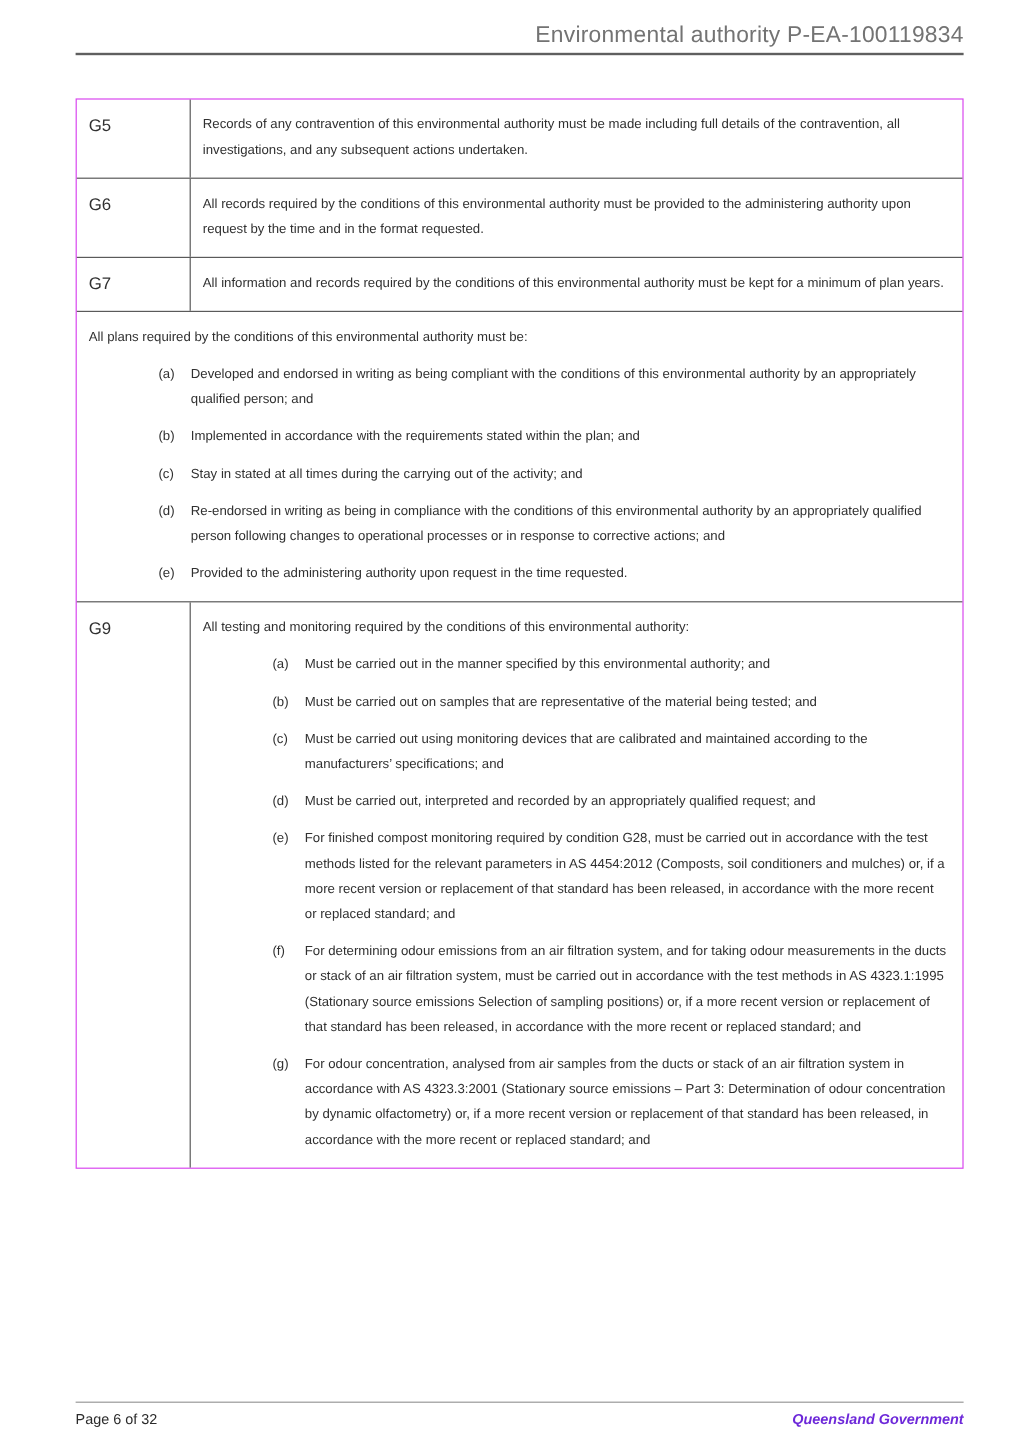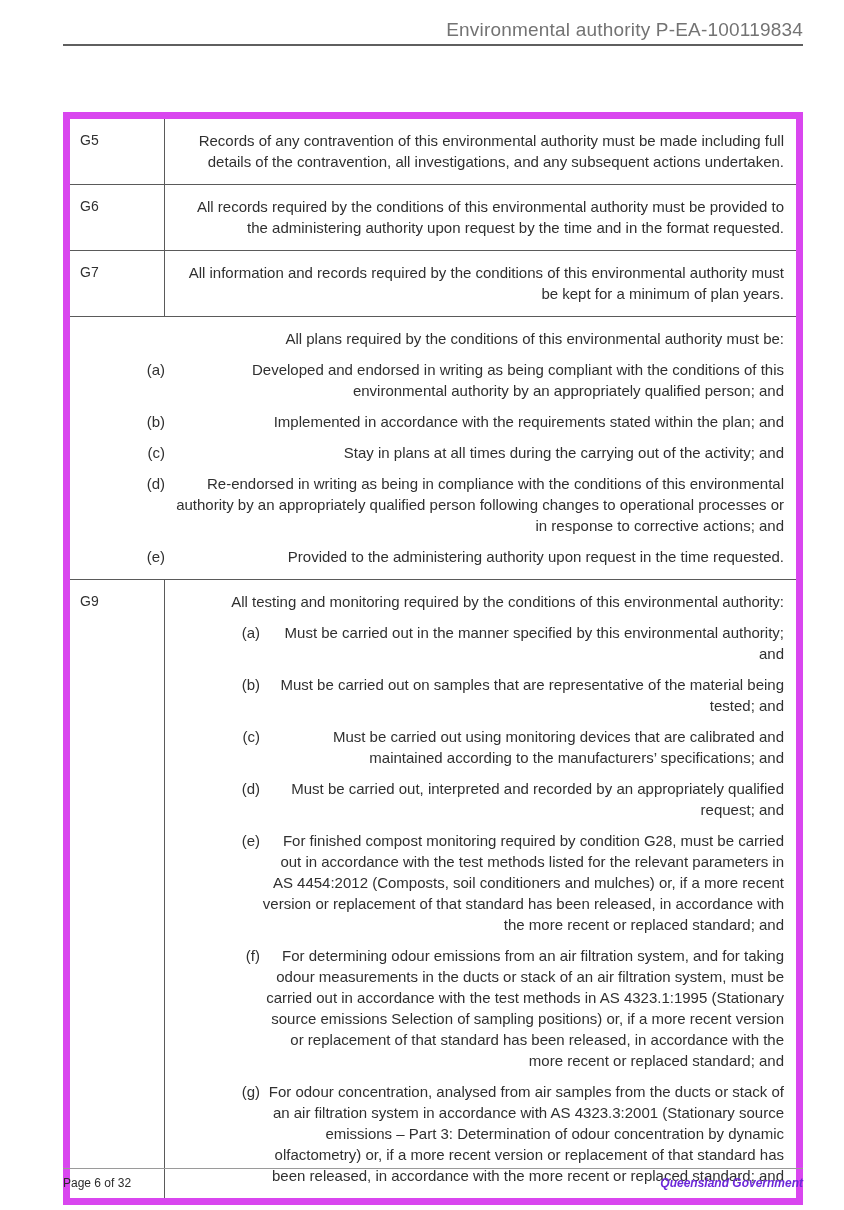--- a/index.html
+++ b/index.html
@@ -24,42 +24,41 @@
     padding-bottom: 3px;
     text-align: right;
     border-bottom: 2px solid #5f5f5f;
   }
   .doc-title {
     font-size: 19px;
     color: #737373;
     letter-spacing: 0.2px;
   }
   .conditions-table {
-    margin-top: 66px;
-    border: 7px solid #d946ef;
+    margin-top: 36px;
+    border: 1px solid #d946ef;
   }
   .row {
     display: flex;
     border-bottom: 1px solid #5a5a5a;
   }
   .row:last-child { border-bottom: none; }
   .cell-id {
     width: 95px;
     flex-shrink: 0;
     border-right: 1px solid #5a5a5a;
     padding: 11px 8px 11px 10px;
     font-size: 14px;
     line-height: 21px;
   }
   .cell-body {
     flex: 1;
     padding: 11px 12px 12px 10px;
-    font-size: 15px;
+    font-size: 11px;
     line-height: 21px;
-    text-align: right;
   }
   .items {
     margin-top: 10px;
     padding-left: 58px;
   }
   .item {
     display: flex;
     margin-bottom: 10px;
   }
   .item:last-child { margin-bottom: 0; }
@@ -125,21 +124,21 @@
             <div class="item">
               <span class="marker">(a)</span>
               <span class="item-text">Developed and endorsed in writing as being compliant with the conditions of this environmental authority by an appropriately qualified person; and</span>
             </div>
             <div class="item">
               <span class="marker">(b)</span>
               <span class="item-text">Implemented in accordance with the requirements stated within the plan; and</span>
             </div>
             <div class="item">
               <span class="marker">(c)</span>
-              <span class="item-text">Stay in plans at all times during the carrying out of the activity; and</span>
+              <span class="item-text">Stay in stated at all times during the carrying out of the activity; and</span>
             </div>
             <div class="item">
               <span class="marker">(d)</span>
               <span class="item-text">Re-endorsed in writing as being in compliance with the conditions of this environmental authority by an appropriately qualified person following changes to operational processes or in response to corrective actions; and</span>
             </div>
             <div class="item">
               <span class="marker">(e)</span>
               <span class="item-text">Provided to the administering authority upon request in the time requested.</span>
             </div>
           </div>

